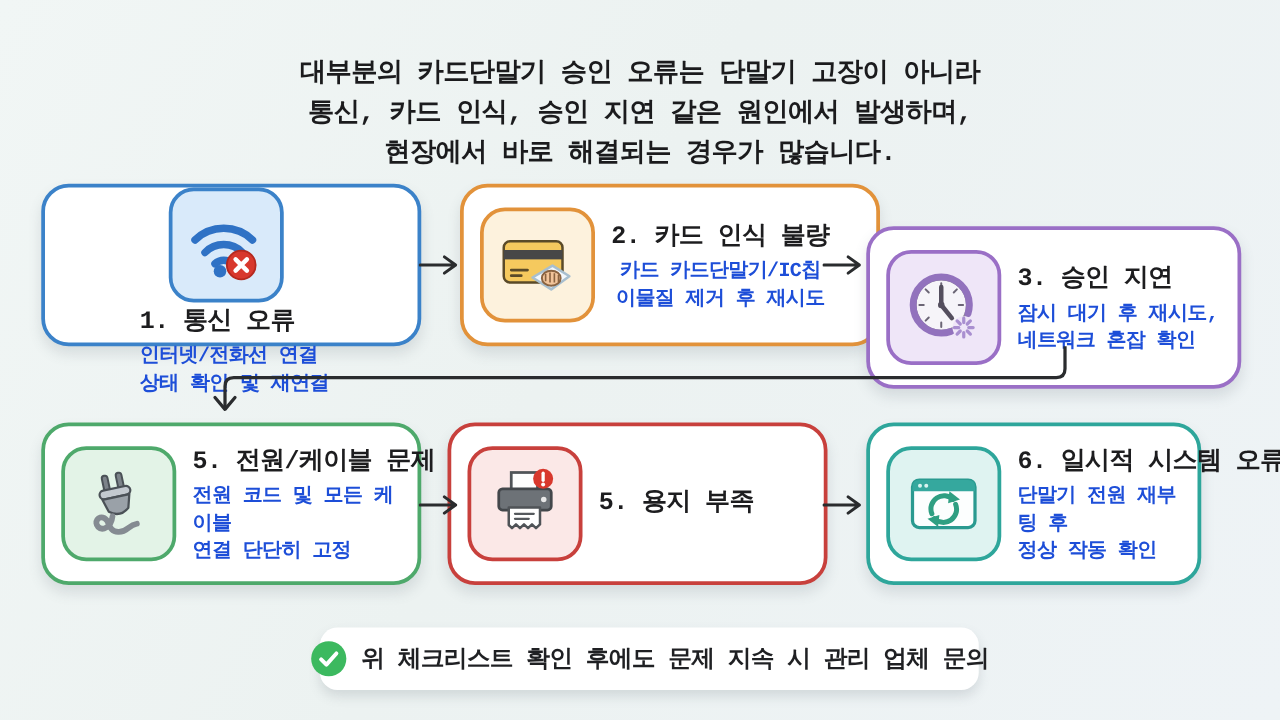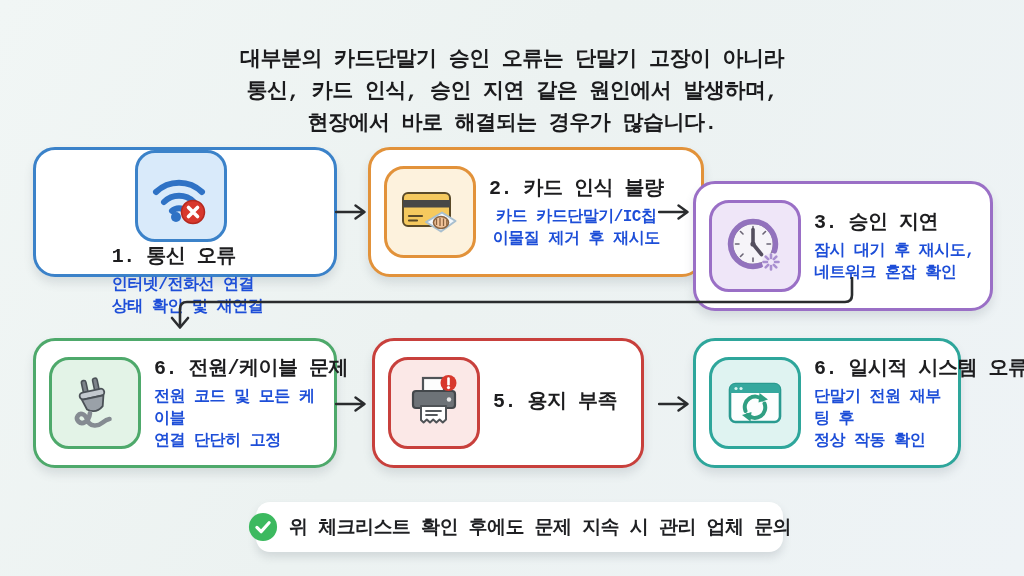--- a/index.html
+++ b/index.html
@@ -116,27 +116,27 @@
         <g transform="rotate(-12 30 28)">
           <rect x="22" y="8" width="4.6" height="13" rx="2.2" fill="#7d838a" stroke="#4b5157" stroke-width="1.6"></rect>
           <rect x="33.4" y="8" width="4.6" height="13" rx="2.2" fill="#7d838a" stroke="#4b5157" stroke-width="1.6"></rect>
           <rect x="17.5" y="19.5" width="25" height="7" rx="3.5" fill="#c3c9cf" stroke="#4b5157" stroke-width="1.8"></rect>
           <path d="M19 26.5 H41 L38 37 Q30 43.5 22 37 Z" fill="#9aa1a8" stroke="#4b5157" stroke-width="1.8" stroke-linejoin="round"></path>
         </g>
         <path d="M27 42 C26 51 19 54 15.5 50.5 C12 47 15.5 41 20.5 43.5 C25.5 46 23 54 31.5 54.5 C39 55 39.5 49 46.5 48" fill="none" stroke="#858b92" stroke-width="4.6" stroke-linecap="round"></path>
       </svg>
     </div>
     <div class="txt">
-      <div class="title">6. 전원/케이블 문제</div>
+      <div class="title">5. 전원/케이블 문제</div>
       <div class="desc">전원 코드 및 모든 케이블
 연결 단단히 고정</div>
     </div>
   </div>
 
-  <div class="card" style="left: 372px; top: 338px; width: 272px; --accent: #c8403c; --tile-bg: #fbe8e7;">
+  <div class="card" style="left: 358px; top: 338px; width: 304px; --accent: #c8403c; --tile-bg: #fbe8e7;">
     <div class="tile">
       <svg viewBox="0 0 64 64" width="64" height="64">
         <rect x="21" y="7" width="21" height="15" fill="#fdfdfd" stroke="#4f5357" stroke-width="2.2"></rect>
         <rect x="11" y="20" width="42" height="17" rx="3" fill="#6d7277" stroke="#43474b" stroke-width="2.2"></rect>
         <circle cx="47" cy="28.5" r="2.2" fill="#e8e8e8"></circle>
         <path d="M19 35 H44 V48.5 L40.8 51.5 L37.6 48.5 L34.4 51.5 L31.2 48.5 L28 51.5 L24.8 48.5 L21.6 51.5 L19 49 Z" fill="#ffffff" stroke="#4f5357" stroke-width="2" stroke-linejoin="round"></path>
         <path d="M24 40 H39 M24 44 H35" stroke="#55595d" stroke-width="1.8" stroke-linecap="round"></path>
         <circle cx="46.5" cy="12" r="8" fill="#d8382d"></circle>
         <path d="M46.5 7.5 V13.2" stroke="#ffffff" stroke-width="2.6" stroke-linecap="round"></path>
         <circle cx="46.5" cy="16.6" r="1.6" fill="#ffffff"></circle>

